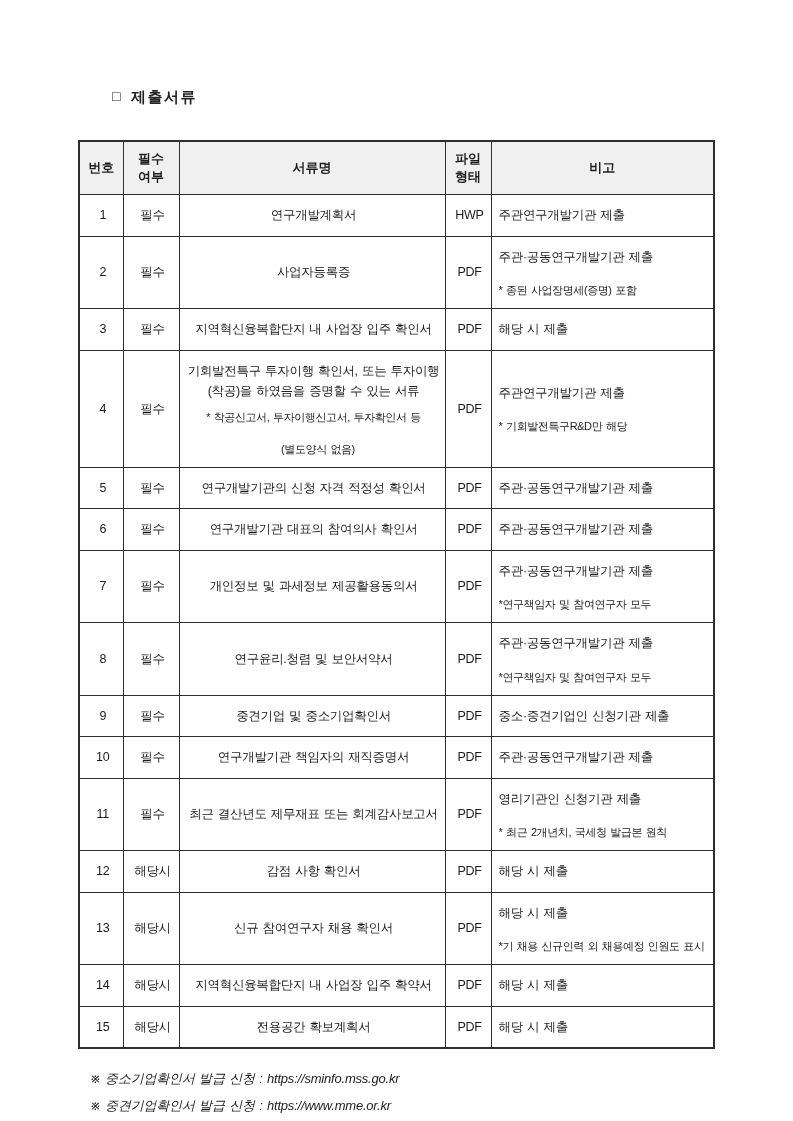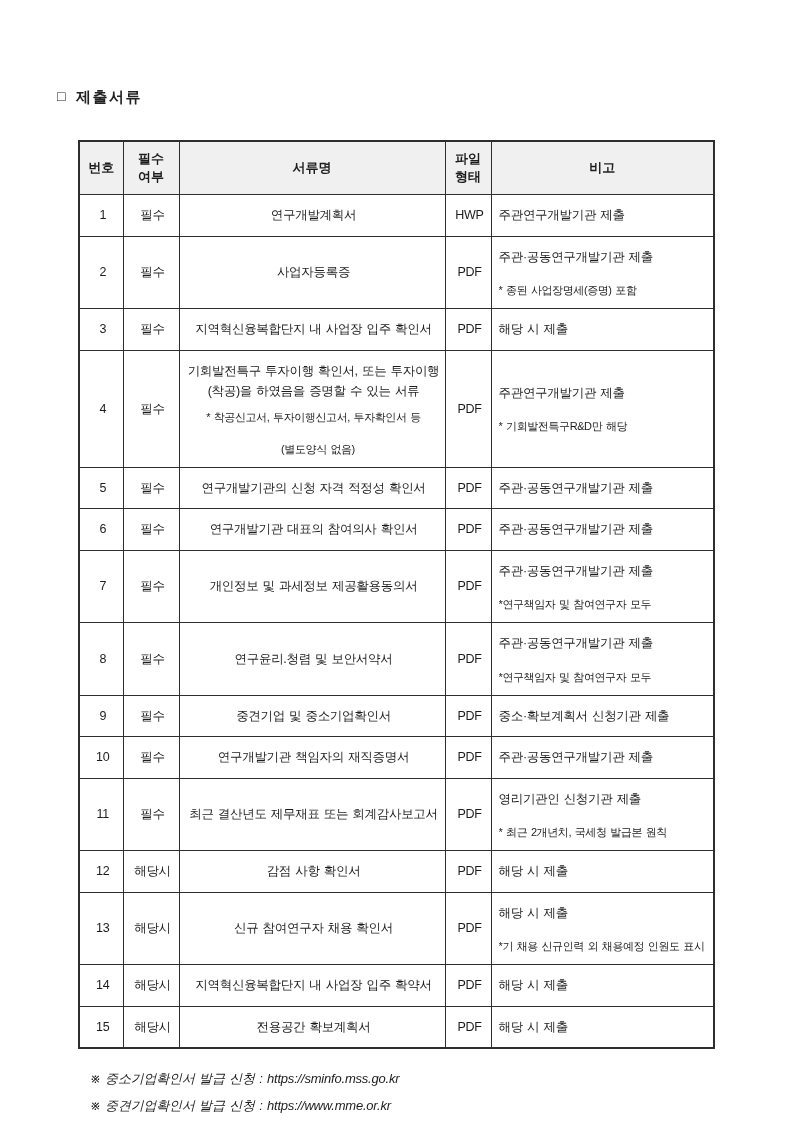--- a/index.html
+++ b/index.html
@@ -5,21 +5,21 @@
   html,body { margin:0; padding:0; background:#ffffff; }
   .page {
     position:relative;
     width:793px; height:1121px;
     background:#ffffff;
     font-family:"Liberation Sans","DejaVu Sans",sans-serif;
     color:#1c1c1c;
     overflow:hidden;
   }
   .title {
-    padding:88px 0 0 57px;
+    padding:88px 0 0 112px;
     font-size:15px;
     font-weight:700;
     letter-spacing:1.5px;
     color:#222;
   }
   .title .box { font-weight:400; margin-right:9px; font-size:14px; position:relative; top:-1px; }
   table.doc {
     margin:33px 0 0 78px;
     width:635px;
     border-collapse:collapse;
@@ -257,21 +257,21 @@
           <td class="center">
             <div class="line main">필수</div>
           </td>
           <td class="name">
             <div class="line main">중견기업 및 중소기업확인서</div>
           </td>
           <td class="center">
             <div class="line main">PDF</div>
           </td>
           <td class="note">
-            <div class="line main">중소·확보계획서 신청기관 제출</div>
+            <div class="line main">중소·중견기업인 신청기관 제출</div>
           </td>
         </tr>
         <tr>
           <td class="center">
             <div class="line main">10</div>
           </td>
           <td class="center">
             <div class="line main">필수</div>
           </td>
           <td class="name">

